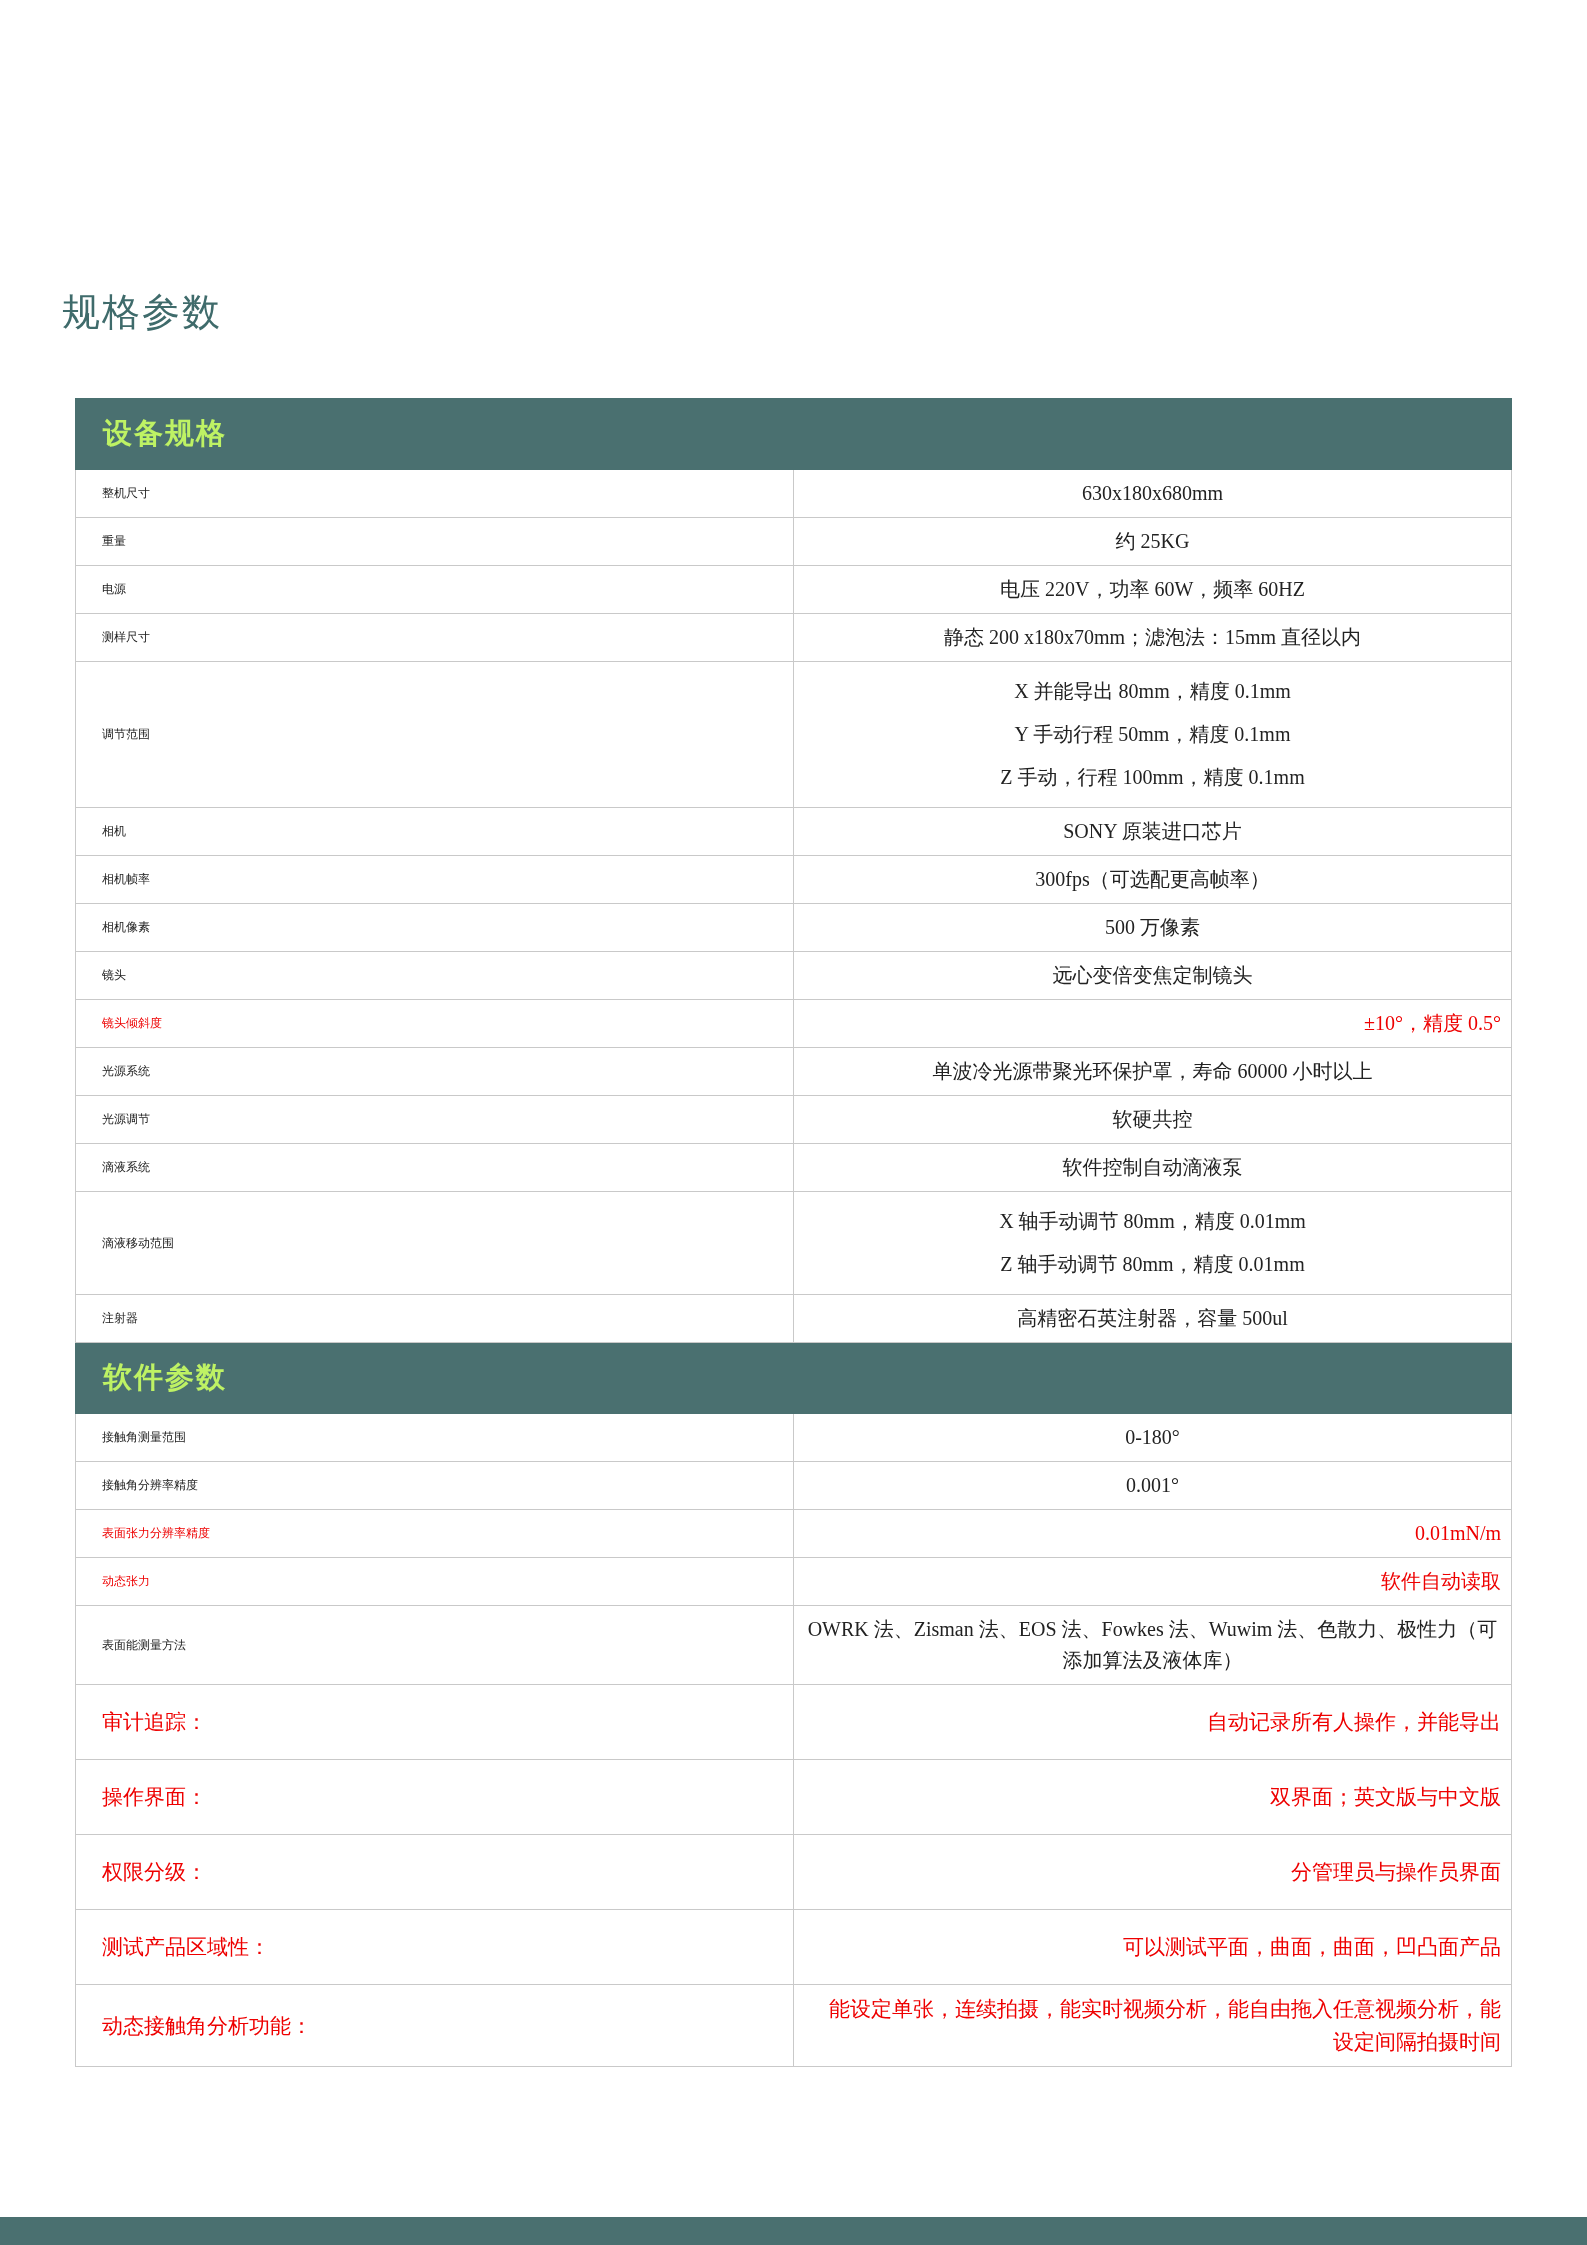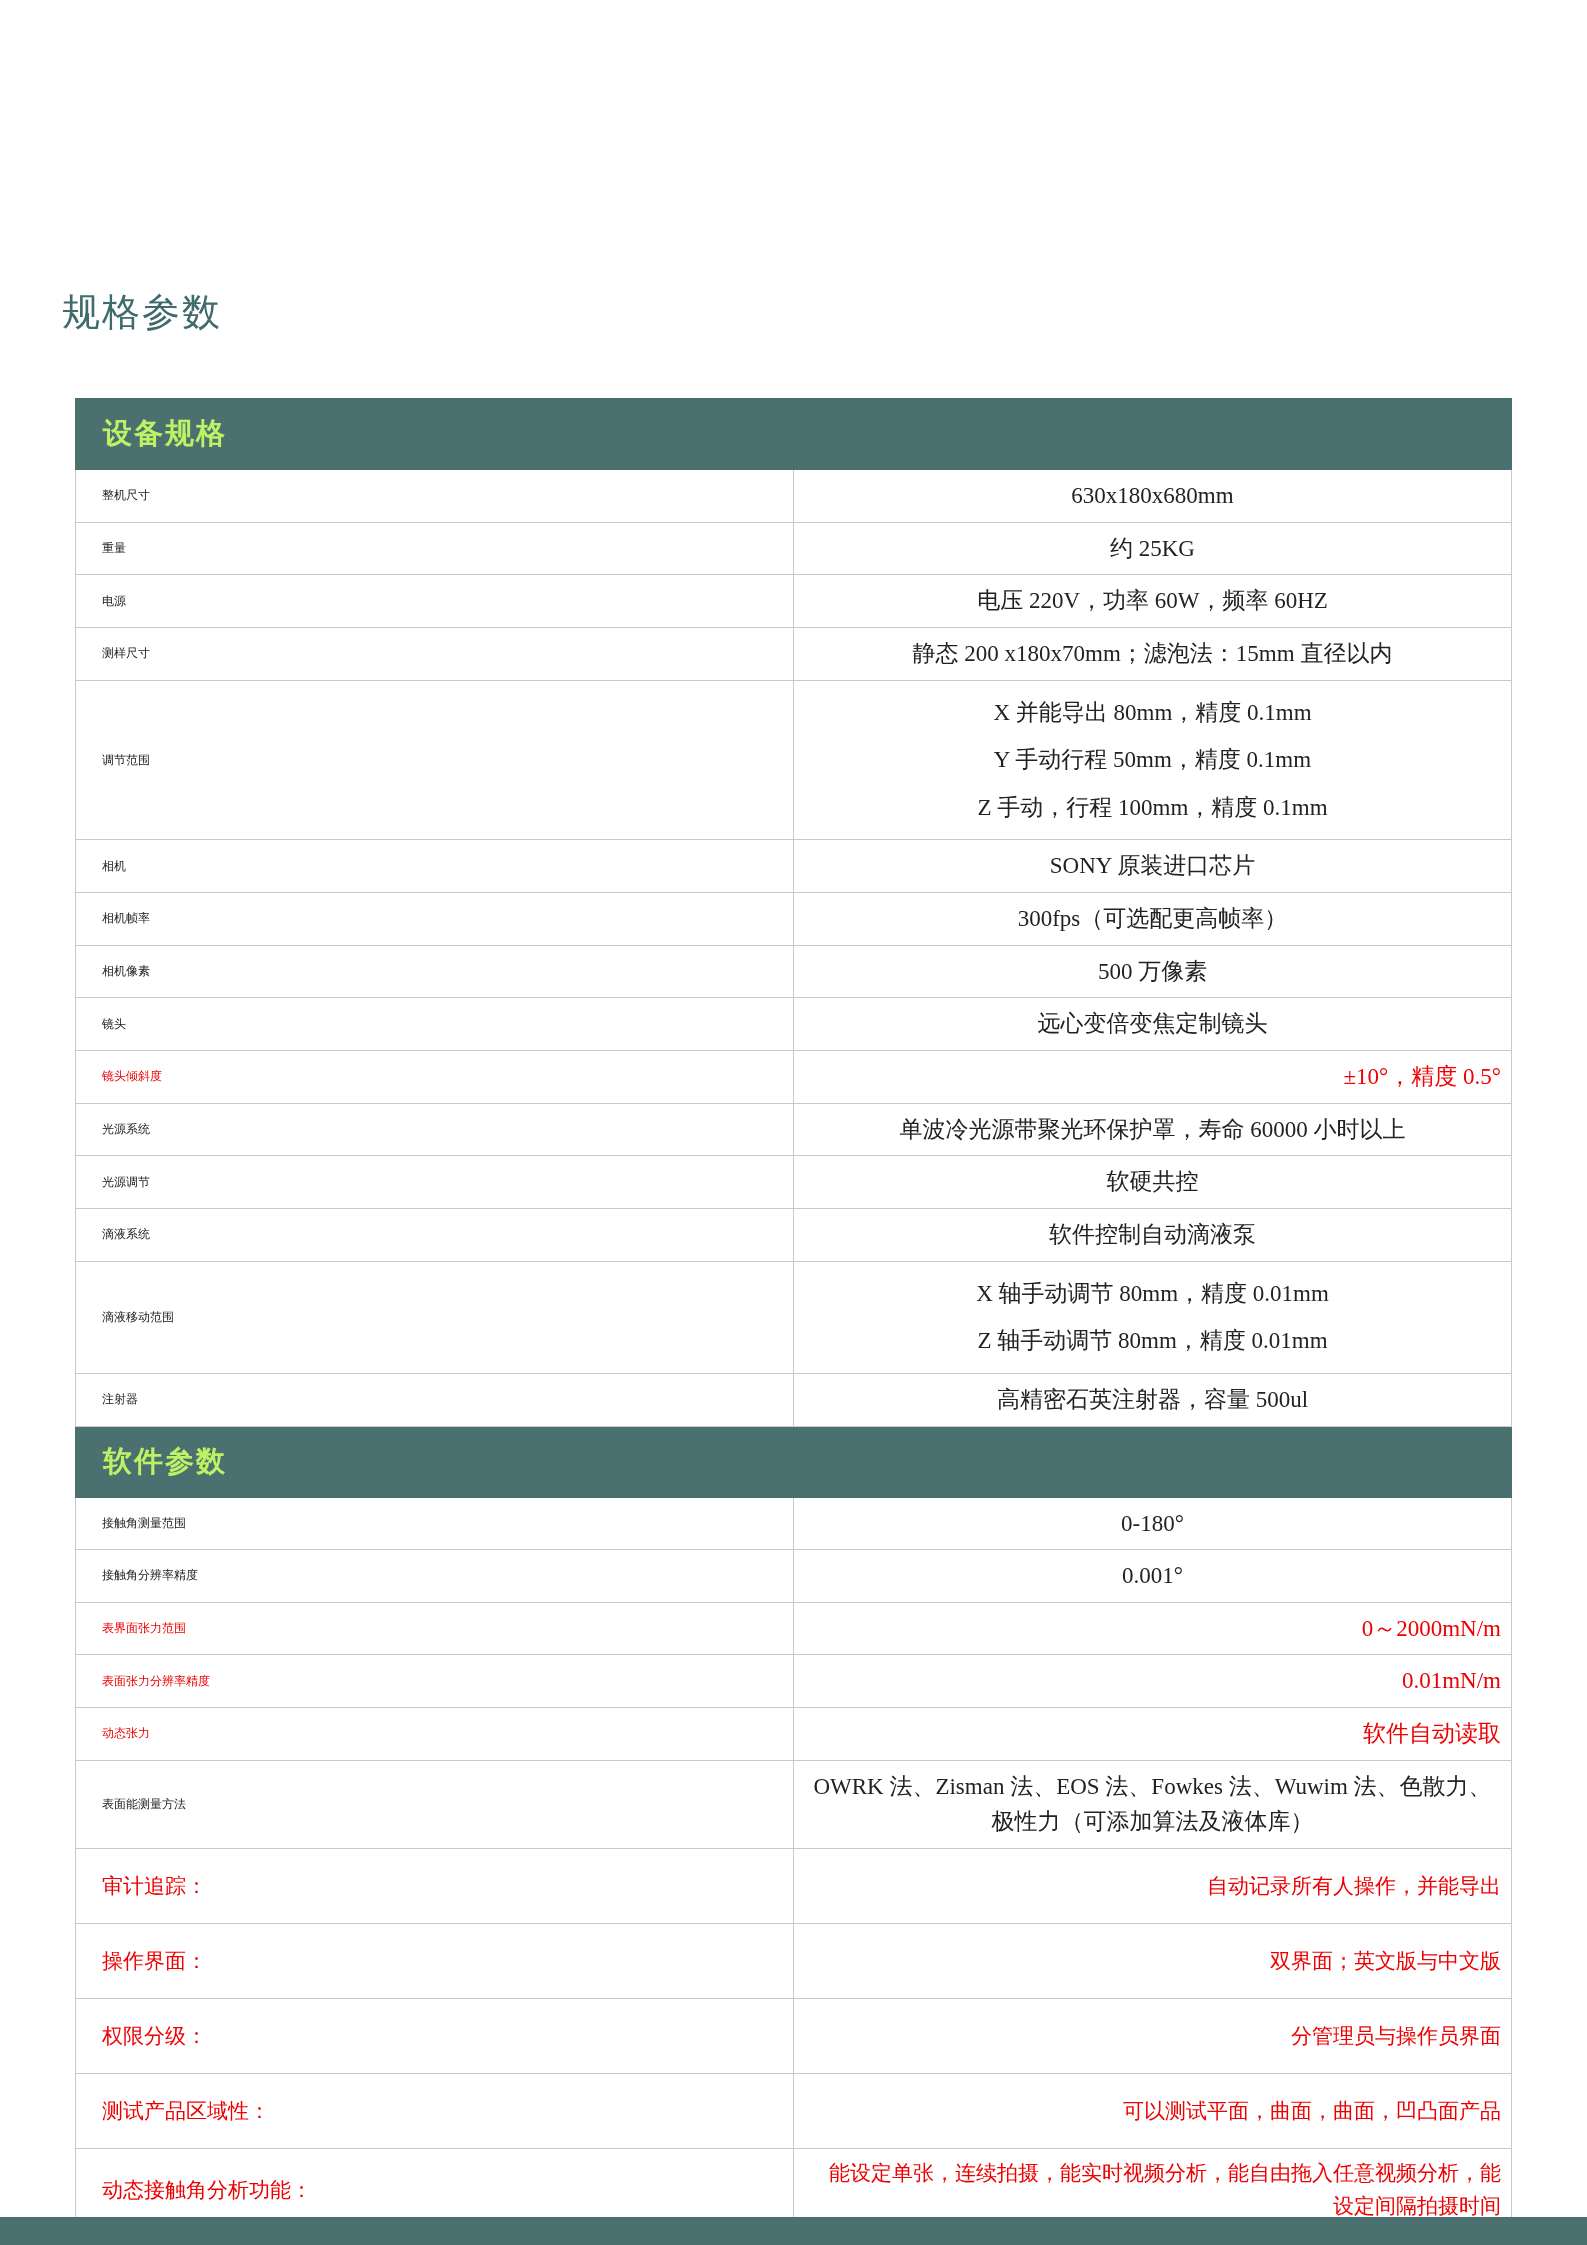--- a/index.html
+++ b/index.html
@@ -60,21 +60,21 @@
     width: 380px;
     padding-left: 26px !important;
     font-size: 12px;
     height: 43px;
     color: #222222;
     text-align: left;
     font-family: "Liberation Serif", serif;
   }
   .val {
     text-align: center;
-    font-size: 23px;
+    font-size: 20px;
     color: #222222;
     padding: 8px 10px !important;
     line-height: 1.55;
     font-family: "Liberation Serif", serif;
   }
   .val .ln {
     display: block;
     padding: 6px 0;
   }
   .red {
@@ -192,24 +192,20 @@
 
       <tr>
         <td class="lbl">接触角测量范围</td>
         <td class="val">0-180°</td>
       </tr>
       <tr>
         <td class="lbl">接触角分辨率精度</td>
         <td class="val">0.001°</td>
       </tr>
       <tr>
-        <td class="lbl red">表界面张力范围</td>
-        <td class="val red">0～2000mN/m</td>
-      </tr>
-      <tr>
         <td class="lbl red">表面张力分辨率精度</td>
         <td class="val red">0.01mN/m</td>
       </tr>
       <tr>
         <td class="lbl red">动态张力</td>
         <td class="val red">软件自动读取</td>
       </tr>
       <tr>
         <td class="lbl">表面能测量方法</td>
         <td class="val">OWRK 法、Zisman 法、EOS 法、Fowkes 法、Wuwim 法、色散力、极性力（可添加算法及液体库）</td>

